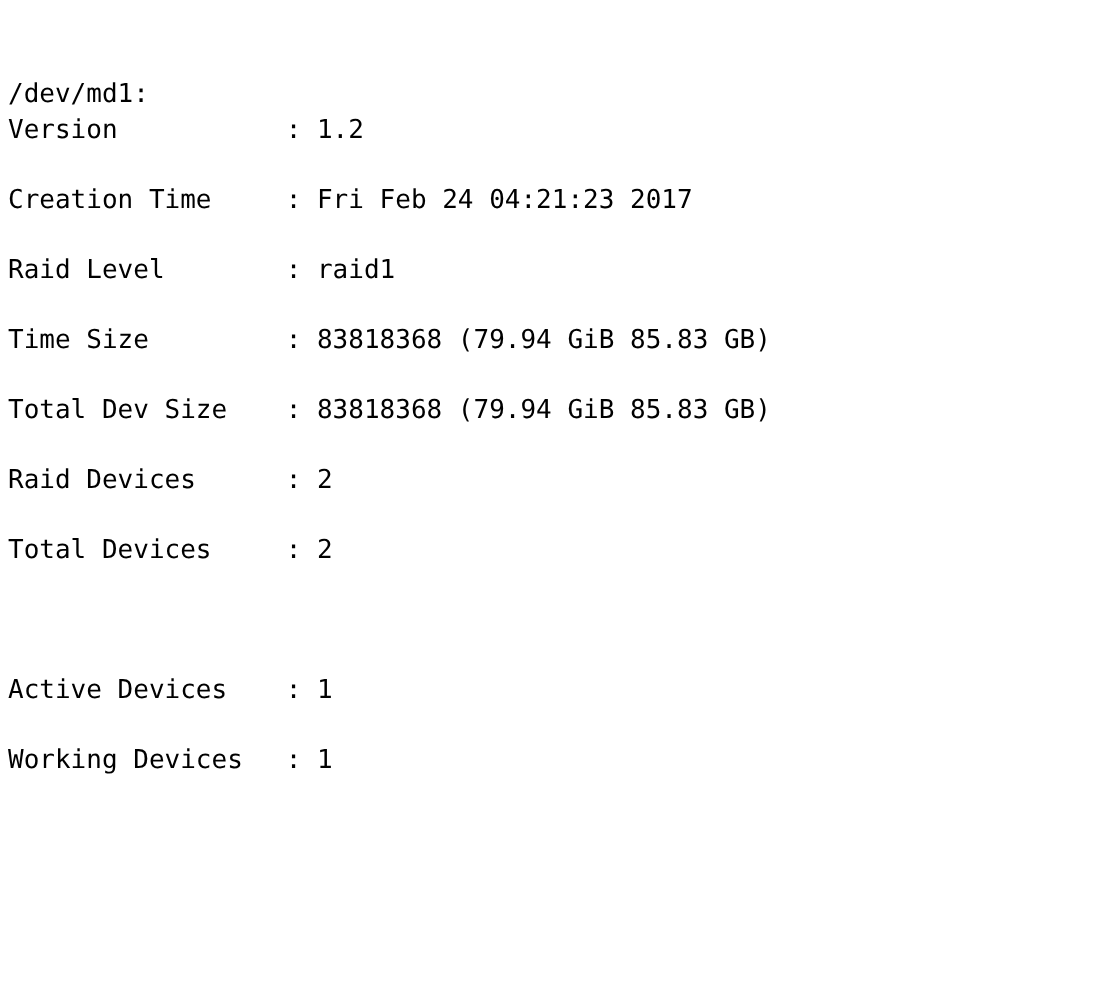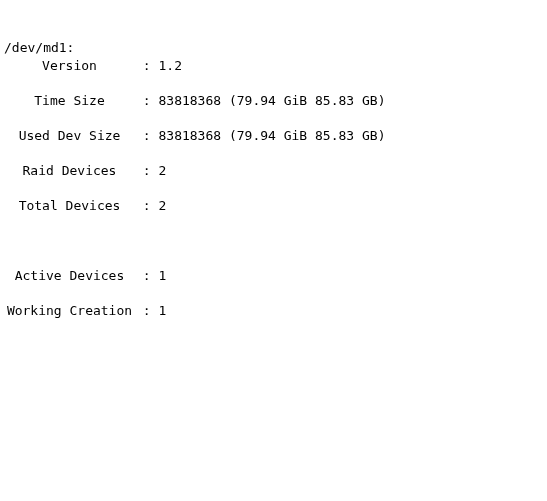--- a/index.html
+++ b/index.html
@@ -4,35 +4,37 @@
   <style>
     body {
       font-family: monospace;
       font-size: 13px;
       white-space: pre;
       margin: 4px;
       background: white;
       color: black;
       line-height: 1.35;
     }
-    .label { display: inline-block; width: 131px; text-align: center; }
+    .label { display: inline-block; width: 131px; text-align: left; }
     .val { }
   </style>
 </head>
 <body>
 
 <div><span>/dev/md1:</span>
 <div><span class="label">Version</span> : <span class="val">1.2</span></div>
+<div><span class="label">Creation Time</span> : <span class="val">Fri Feb 24 04:21:23 2017</span></div>
+<div><span class="label">Raid Level</span> : <span class="val">raid1</span></div>
 <div><span class="label">Time Size</span> : <span class="val">83818368 (79.94 GiB 85.83 GB)</span></div>
-<div><span class="label">Used Dev Size</span> : <span class="val">83818368 (79.94 GiB 85.83 GB)</span></div>
+<div><span class="label">Total Dev Size</span> : <span class="val">83818368 (79.94 GiB 85.83 GB)</span></div>
 <div><span class="label">Raid Devices</span> : <span class="val">2</span></div>
 <div><span class="label">Total Devices</span> : <span class="val">2</span></div>
 <div> </div>
 <div><span class="label">Active Devices</span> : <span class="val">1</span></div>
-<div><span class="label">Working Creation</span> : <span class="val">1</span></div>
+<div><span class="label">Working Devices</span> : <span class="val">1</span></div>
 
 
 
 
 
 
 
 
 </div>
 

